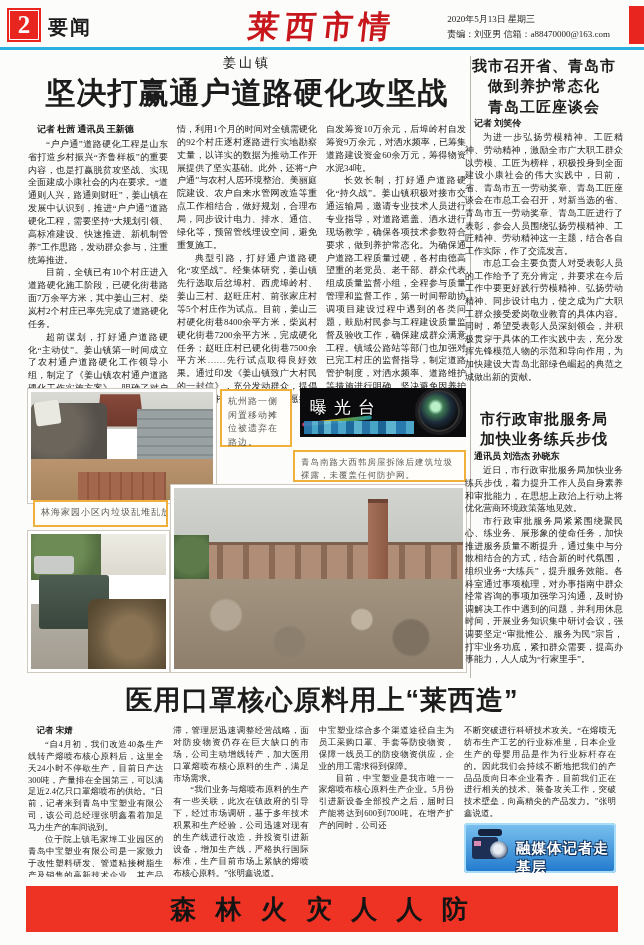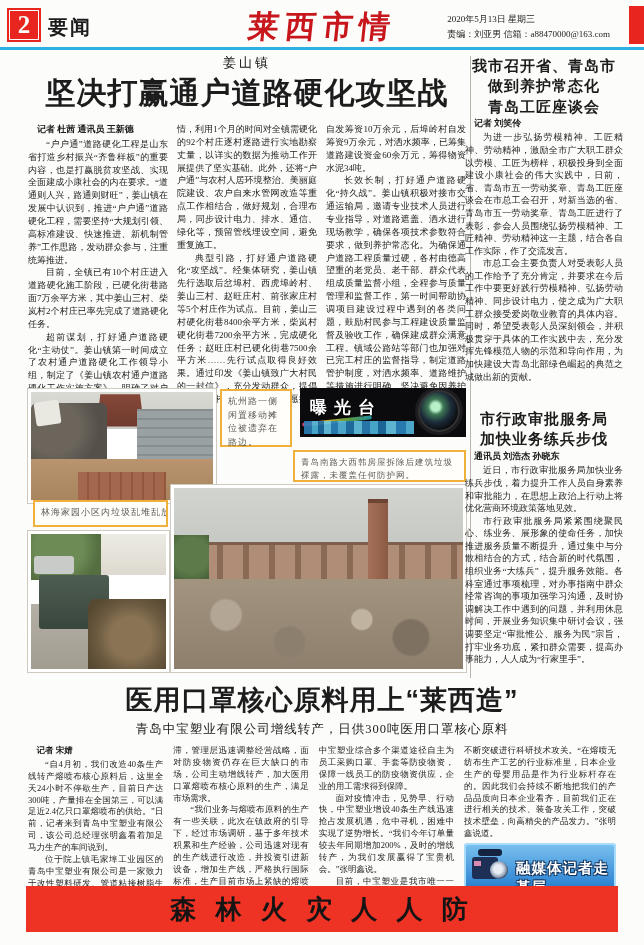--- a/index.html
+++ b/index.html
@@ -26,21 +26,21 @@
   p.np{margin:0;text-indent:2em;}
   p.cont{margin:0;text-indent:0;}
   .byline{font-weight:bold;margin:0 0 2px 0;text-indent:1em;}
   
   .photo{position:absolute;background:#fff;box-shadow:0 0 0 1px #cfc9c0;padding:3px;box-sizing:border-box;}
   .photo .inner{position:relative;width:100%;height:100%;overflow:hidden;}
   .capbox{position:absolute;background:#fffefa;border:2px solid #f0b03c;box-sizing:border-box;
           font-size:9px;color:#5a5a56;padding:4px 6px;line-height:1.5;letter-spacing:1px;}
   
   .expose{position:absolute;left:300px;top:388px;width:166px;height:49px;background:#0b0b0d;overflow:hidden;}
-  .expose-title{position:absolute;left:10px;top:8px;color:#fff;font-size:17px;font-weight:bold;
+  .expose-title{position:absolute;left:10px;top:8px;color:#fff;font-size:17px;font-weight:normal;
                 letter-spacing:7px;text-shadow:1px 1px 1px #000;}
   .lens{position:absolute;right:6px;top:2px;width:42px;height:42px;border-radius:50%;
         background:radial-gradient(circle at 42% 40%, #b9f0c8 0 12%, #3f7a55 22%, #1c2b3a 45%, #090909 70%);
         box-shadow:0 0 0 3px #1d1d1f, inset 0 0 0 2px #333;}
   .skyline{position:absolute;left:4px;bottom:3px;width:110px;height:13px;opacity:.9;
      background:linear-gradient(90deg,#2a7fb8 0 8px,#4db6dc 8px 14px,#1d6ea6 14px 20px,#66c7e6 20px 27px,
         #2a85c0 27px 34px,#53b7de 34px 42px,#1f74ab 42px 50px,#63c5e4 50px 58px,#2a7fb8 58px 66px,
         #4db6dc 66px 74px,#1d6ea6 74px 82px,#66c7e6 82px 92px,#2a85c0 92px 102px,#53b7de 102px 110px);}
   .swoosh{position:absolute;left:2px;bottom:14px;width:70px;height:4px;transform:rotate(-6deg);
      background:linear-gradient(90deg,#e84393,#f9ca24,#6ab04c,#22a6b3);border-radius:2px;opacity:.85;}
@@ -182,35 +182,33 @@
       <div class="sb-body">
         <p class="byline">通讯员 刘浩杰 孙晓东</p>
         <p class="np">近日，市行政审批服务局加快业务练兵步伐，着力提升工作人员自身素养和审批能力，在思想上政治上行动上将优化营商环境政策落地见效。</p>
         <p class="np">市行政审批服务局紧紧围绕聚民心、练业务、展形象的使命任务，加快推进服务质量不断提升，通过集中与分散相结合的方式，结合新的时代氛围，组织业务“大练兵”，提升服务效能。各科室通过事项梳理，对办事指南中群众经常咨询的事项加强学习沟通，及时协调解决工作中遇到的问题，并利用休息时间，开展业务知识集中研讨会议，强调要坚定“审批惟公、服务为民”宗旨，打牢业务功底，紧扣群众需要，提高办事能力，人人成为“行家里手”。</p>
       </div>
     </div>
   </div>
 
   <div class="bottom-art">
     <div class="headline2">医用口罩核心原料用上“莱西造”</div>
-    <div class="subtitle2">青岛中宝塑业有限公司增线转产，日供300吨医用口罩核心原料</div>
     <div class="cols4">
       <div class="col">
         <p class="byline">记者 宋婧</p>
         <p class="np">“自4月初，我们改造40条生产线转产熔喷布核心原料后，这里全天24小时不停歇生产，目前日产达300吨，产量排在全国第三，可以满足近2.4亿只口罩熔喷布的供给。”日前，记者来到青岛中宝塑业有限公司，该公司总经理张明鑫看着加足马力生产的车间说到。</p>
         <p class="np">位于院上镇毛家埠工业园区的青岛中宝塑业有限公司是一家致力于改性塑料研发、管道粘接树脂生产及销售的高新技术企业，其产品中就有用于生产熔喷布的核心原料。据公司负责人介绍，受疫情影响，公司海外出口业务暂时停</p>
       </div>
       <div class="col">
         <p class="cont">滞，管理层迅速调整经营战略，面对防疫物资仍存在巨大缺口的市场，公司主动增线转产，加大医用口罩熔喷布核心原料的生产，满足市场需求。</p>
         <p class="np">“我们业务与熔喷布原料的生产有一些关联，此次在镇政府的引导下，经过市场调研，基于多年技术积累和生产经验，公司迅速对现有的生产线进行改造，并投资引进新设备，增加生产线，严格执行国际标准，生产目前市场上紧缺的熔喷布核心原料。”张明鑫说道。</p>
 
       </div>
       <div class="col">
         <p class="cont">中宝塑业综合多个渠道途径自主为员工采购口罩、手套等防疫物资，保障一线员工的防疫物资供应，企业的用工需求得到保障。</p>
-        <p class="np">面对疫情冲击，见势早、行动快，中宝塑业增设40条生产线迅速抢占发展机遇，危中寻机，困难中实现了逆势增长。“我们今年订单量较去年同期增加200%，及时的增线转产，为我们发展赢得了宝贵机会。”张明鑫说。</p>
         <p class="np">目前，中宝塑业是我市唯一一家熔喷布核心原料生产企业。5月份引进新设备全部投产之后，届时日产能将达到600到700吨。在增产扩产的同时，公司还</p>
       </div>
       <div class="col4w">
         <div class="col4text">
           <p class="cont">不断突破进行科研技术攻关。“在熔喷无纺布生产工艺的行业标准里，日本企业生产的母婴用品是作为行业标杆存在的。因此我们会持续不断地把我们的产品品质向日本企业看齐，目前我们正在进行相关的技术、装备攻关工作，突破技术壁垒，向高精尖的产品发力。”张明鑫说道。</p>
         </div>
         <div class="media-banner">
           <div class="cam-mic"></div>
           <div class="cam-body"></div>
           <div class="cam-accent"></div>

